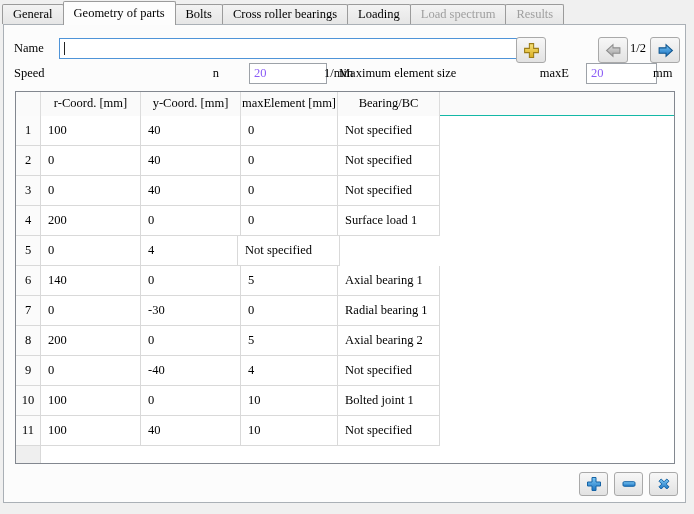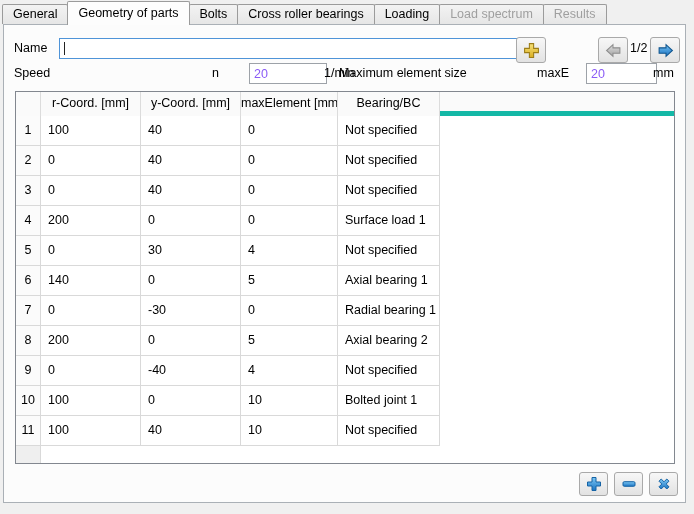--- a/index.html
+++ b/index.html
@@ -1,21 +1,21 @@
 <!DOCTYPE html>
 <html><head>
 <meta charset="utf-8">
 <style>
   * { box-sizing: border-box; margin: 0; padding: 0; }
   html,body { background:#f0f0f0; }
   .app {
     position: relative;
     width: 694px; height: 514px;
     background: #f0f0f0;
-    font-family: Liberation Sans, sans-serif;
+    font-family: Liberation Serif, serif;
     font-size: 12.5px;
     color: #000;
     overflow: hidden;
   }
   
   .tabbar {
     position: absolute; left: 2px; top: 0; height: 25px;
     display: flex; align-items: flex-end; z-index: 2;
   }
   .tab {
@@ -49,21 +49,21 @@
     border: 1px solid #a9a9a9; border-radius: 3px;
     display: flex; align-items: center; justify-content: center;
     padding: 0; cursor: default;
   }
   .icon-btn svg { display: block; }
   
   .grid {
     position: absolute; left: 11px; top: 66px; width: 660px; height: 373px;
     background: #fff; border: 1px solid #82878f; overflow: hidden;
   }
-  .hrow { display: flex; height: 24px; background: #fafafa; border-bottom: 5px solid #14b8a6; }
+  .hrow { display: flex; height: 24px; background: #fafafa; border-bottom: 1px solid #14b8a6; align-items: center; }
   .hcell {
     height: 24px; line-height: 23px; text-align: center;
     border-right: 1px solid #dcdcdc; background: #fafafa;
     white-space: nowrap; overflow: hidden;
   }
   .trow { display: flex; height: 30px; background: #fff; }
   .cell {
     height: 30px; line-height: 29px;
     border-right: 1px solid #d9d9d9; border-bottom: 1px solid #d9d9d9;
     padding-left: 7px; white-space: nowrap; overflow: hidden;
@@ -184,21 +184,20 @@
           <div class="trow">
         <div class="cell gutter w-gut">4</div>
         <div class="cell w-c1">200</div>
         <div class="cell w-c2">0</div>
         <div class="cell w-c3">0</div>
         <div class="cell w-c4">Surface load 1</div>
       </div>
           <div class="trow">
         <div class="cell gutter w-gut">5</div>
         <div class="cell w-c1">0</div>
-        <div class="cell w-c2">30</div>
         <div class="cell w-c3">4</div>
         <div class="cell w-c4">Not specified</div>
       </div>
           <div class="trow">
         <div class="cell gutter w-gut">6</div>
         <div class="cell w-c1">140</div>
         <div class="cell w-c2">0</div>
         <div class="cell w-c3">5</div>
         <div class="cell w-c4">Axial bearing 1</div>
       </div>

